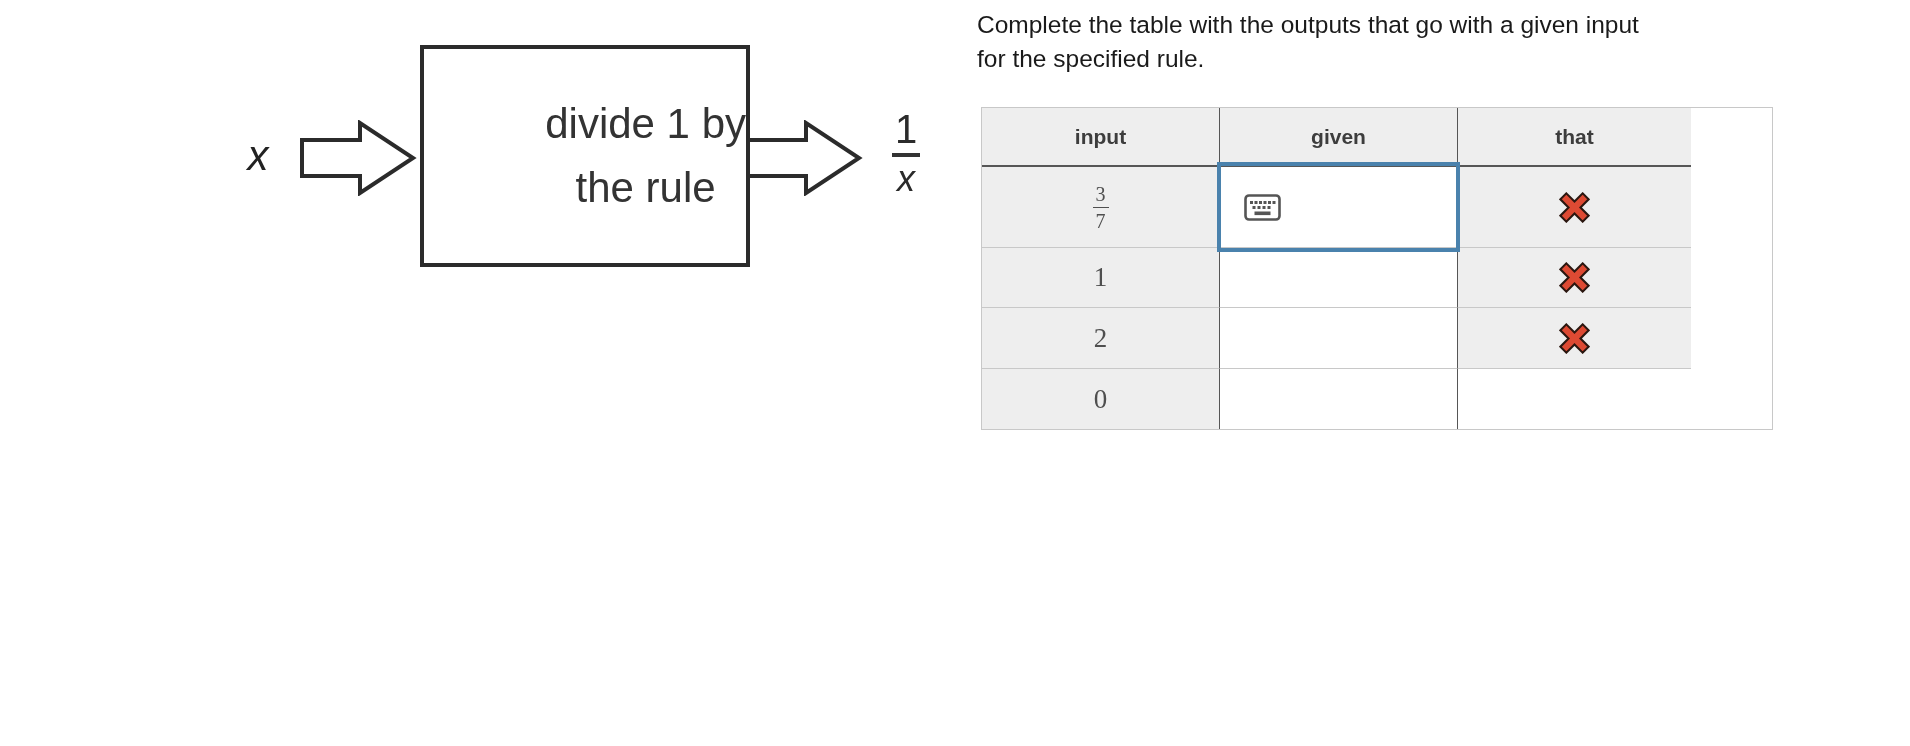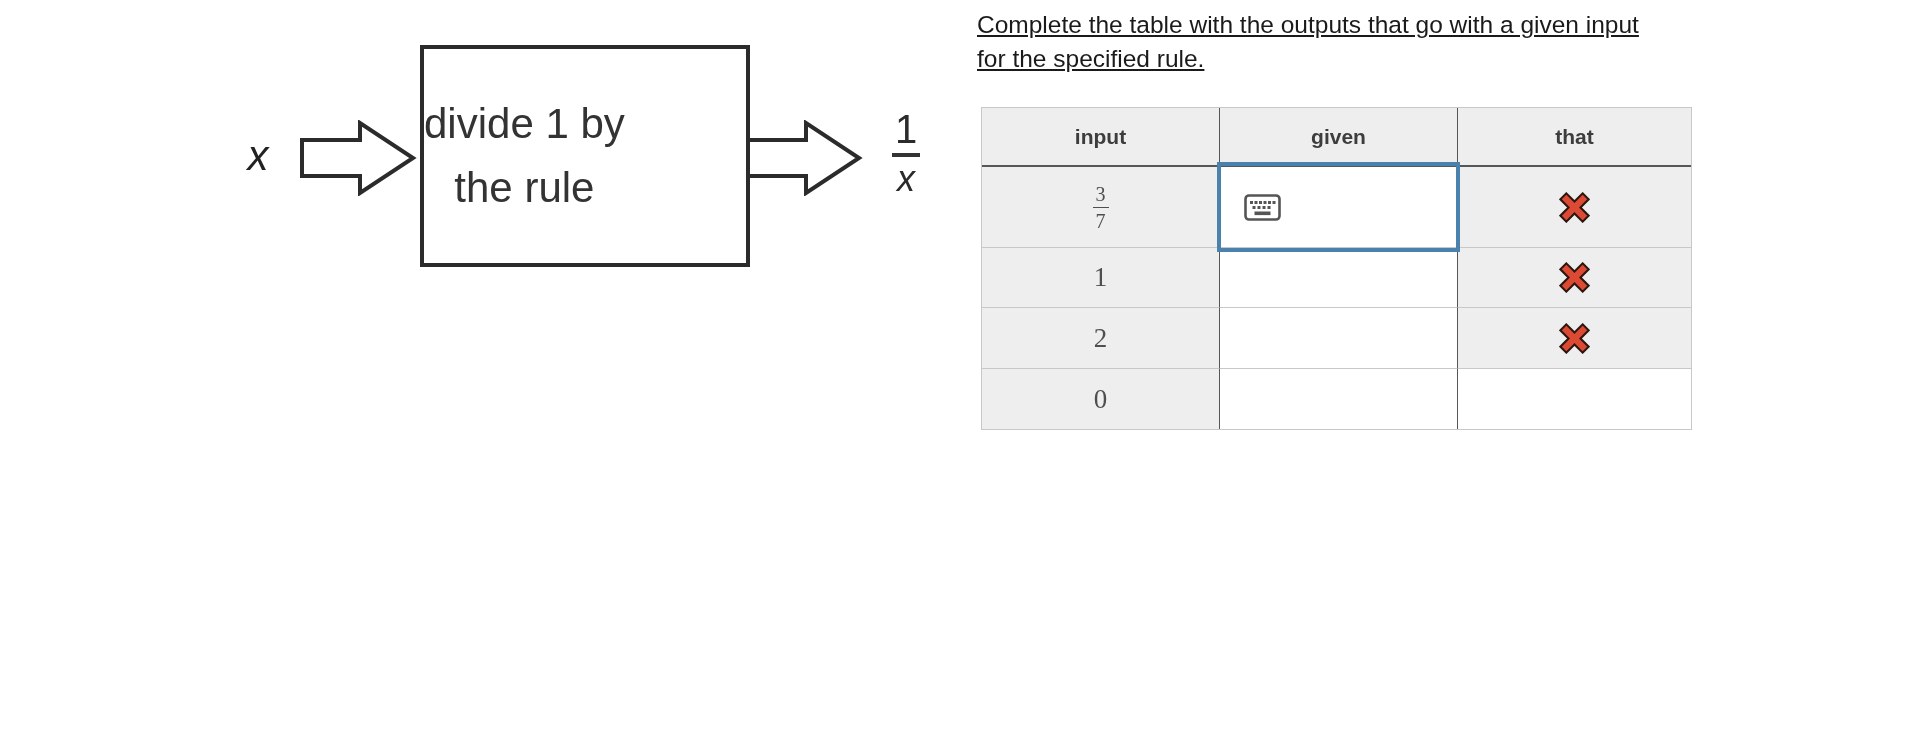--- a/index.html
+++ b/index.html
@@ -11,36 +11,36 @@
   .var-label{
     position:absolute;left:238px;top:132px;width:40px;
     font-size:42px;font-style:italic;color:#222;text-align:center;line-height:48px;
   }
   .arrow-svg{position:absolute;width:118px;height:76px;}
   .arrow-in{left:299px;top:120px;}
   .arrow-out{left:745px;top:120px;}
   .rule-box{
     position:absolute;left:420px;top:45px;width:330px;height:222px;box-sizing:border-box;
     border:4px solid #2b2b2b;background:#fff;
-    display:flex;align-items:center;justify-content:flex-start;text-align:center;
+    display:flex;align-items:center;justify-content:flex-end;text-align:center;
   }
   .rule-text{font-size:42px;line-height:1.52;color:#333;}
   .out-frac{
     position:absolute;left:882px;top:108px;width:48px;text-align:center;color:#2b2b2b;
   }
   .out-frac .num{font-size:40px;line-height:42px;}
   .out-frac .bar{width:28px;height:4px;background:#333;margin:3px auto 2px auto;}
   .out-frac .den{font-size:36px;font-style:italic;line-height:40px;}
   
   .instructions{
     position:absolute;left:977px;top:8px;width:690px;
-    font-size:24.5px;line-height:34px;color:#1a1a1a;text-decoration:underline;
+    font-size:24.5px;line-height:34px;color:#1a1a1a;
   }
   .io-table{
-    position:absolute;left:981px;top:107px;width:711px;box-sizing:border-box;
+    position:absolute;left:981px;top:107px;width:792px;box-sizing:border-box;
     border:1px solid #c8c8c8;
     display:grid;grid-template-columns:238px 238px 233px;
     grid-template-rows:59px 81px 60px 61px 60px;
   }
   .cell{
     box-sizing:border-box;display:flex;align-items:center;justify-content:center;
     position:relative;
   }
   .vdiv{border-right:1px solid #565656;}
   .th{

